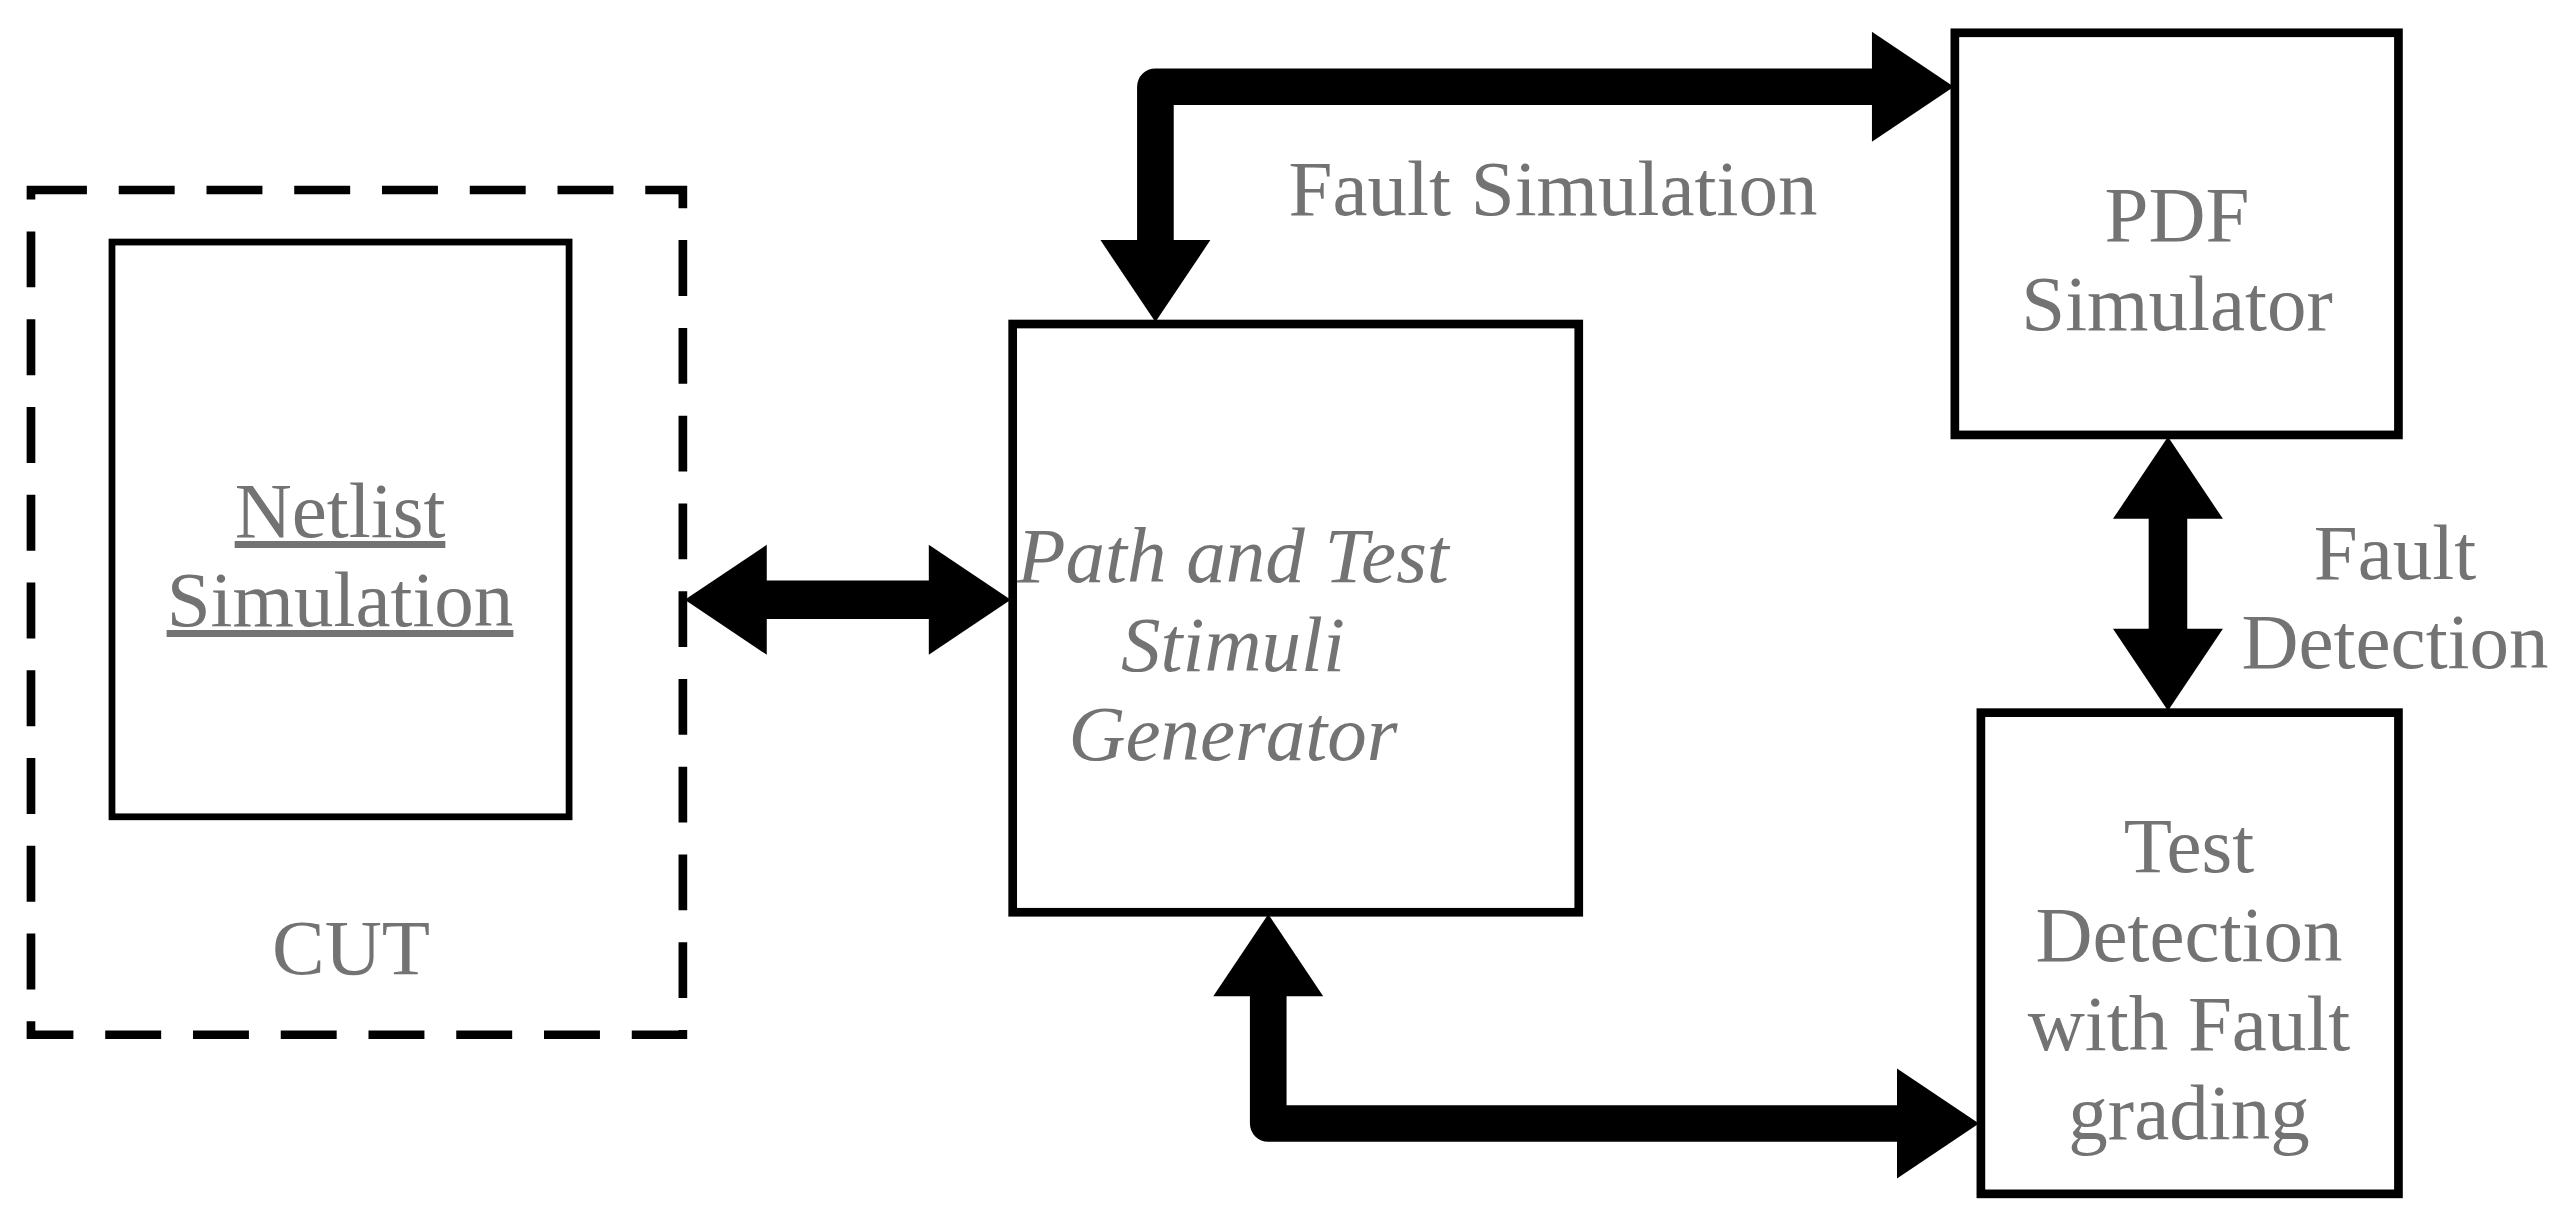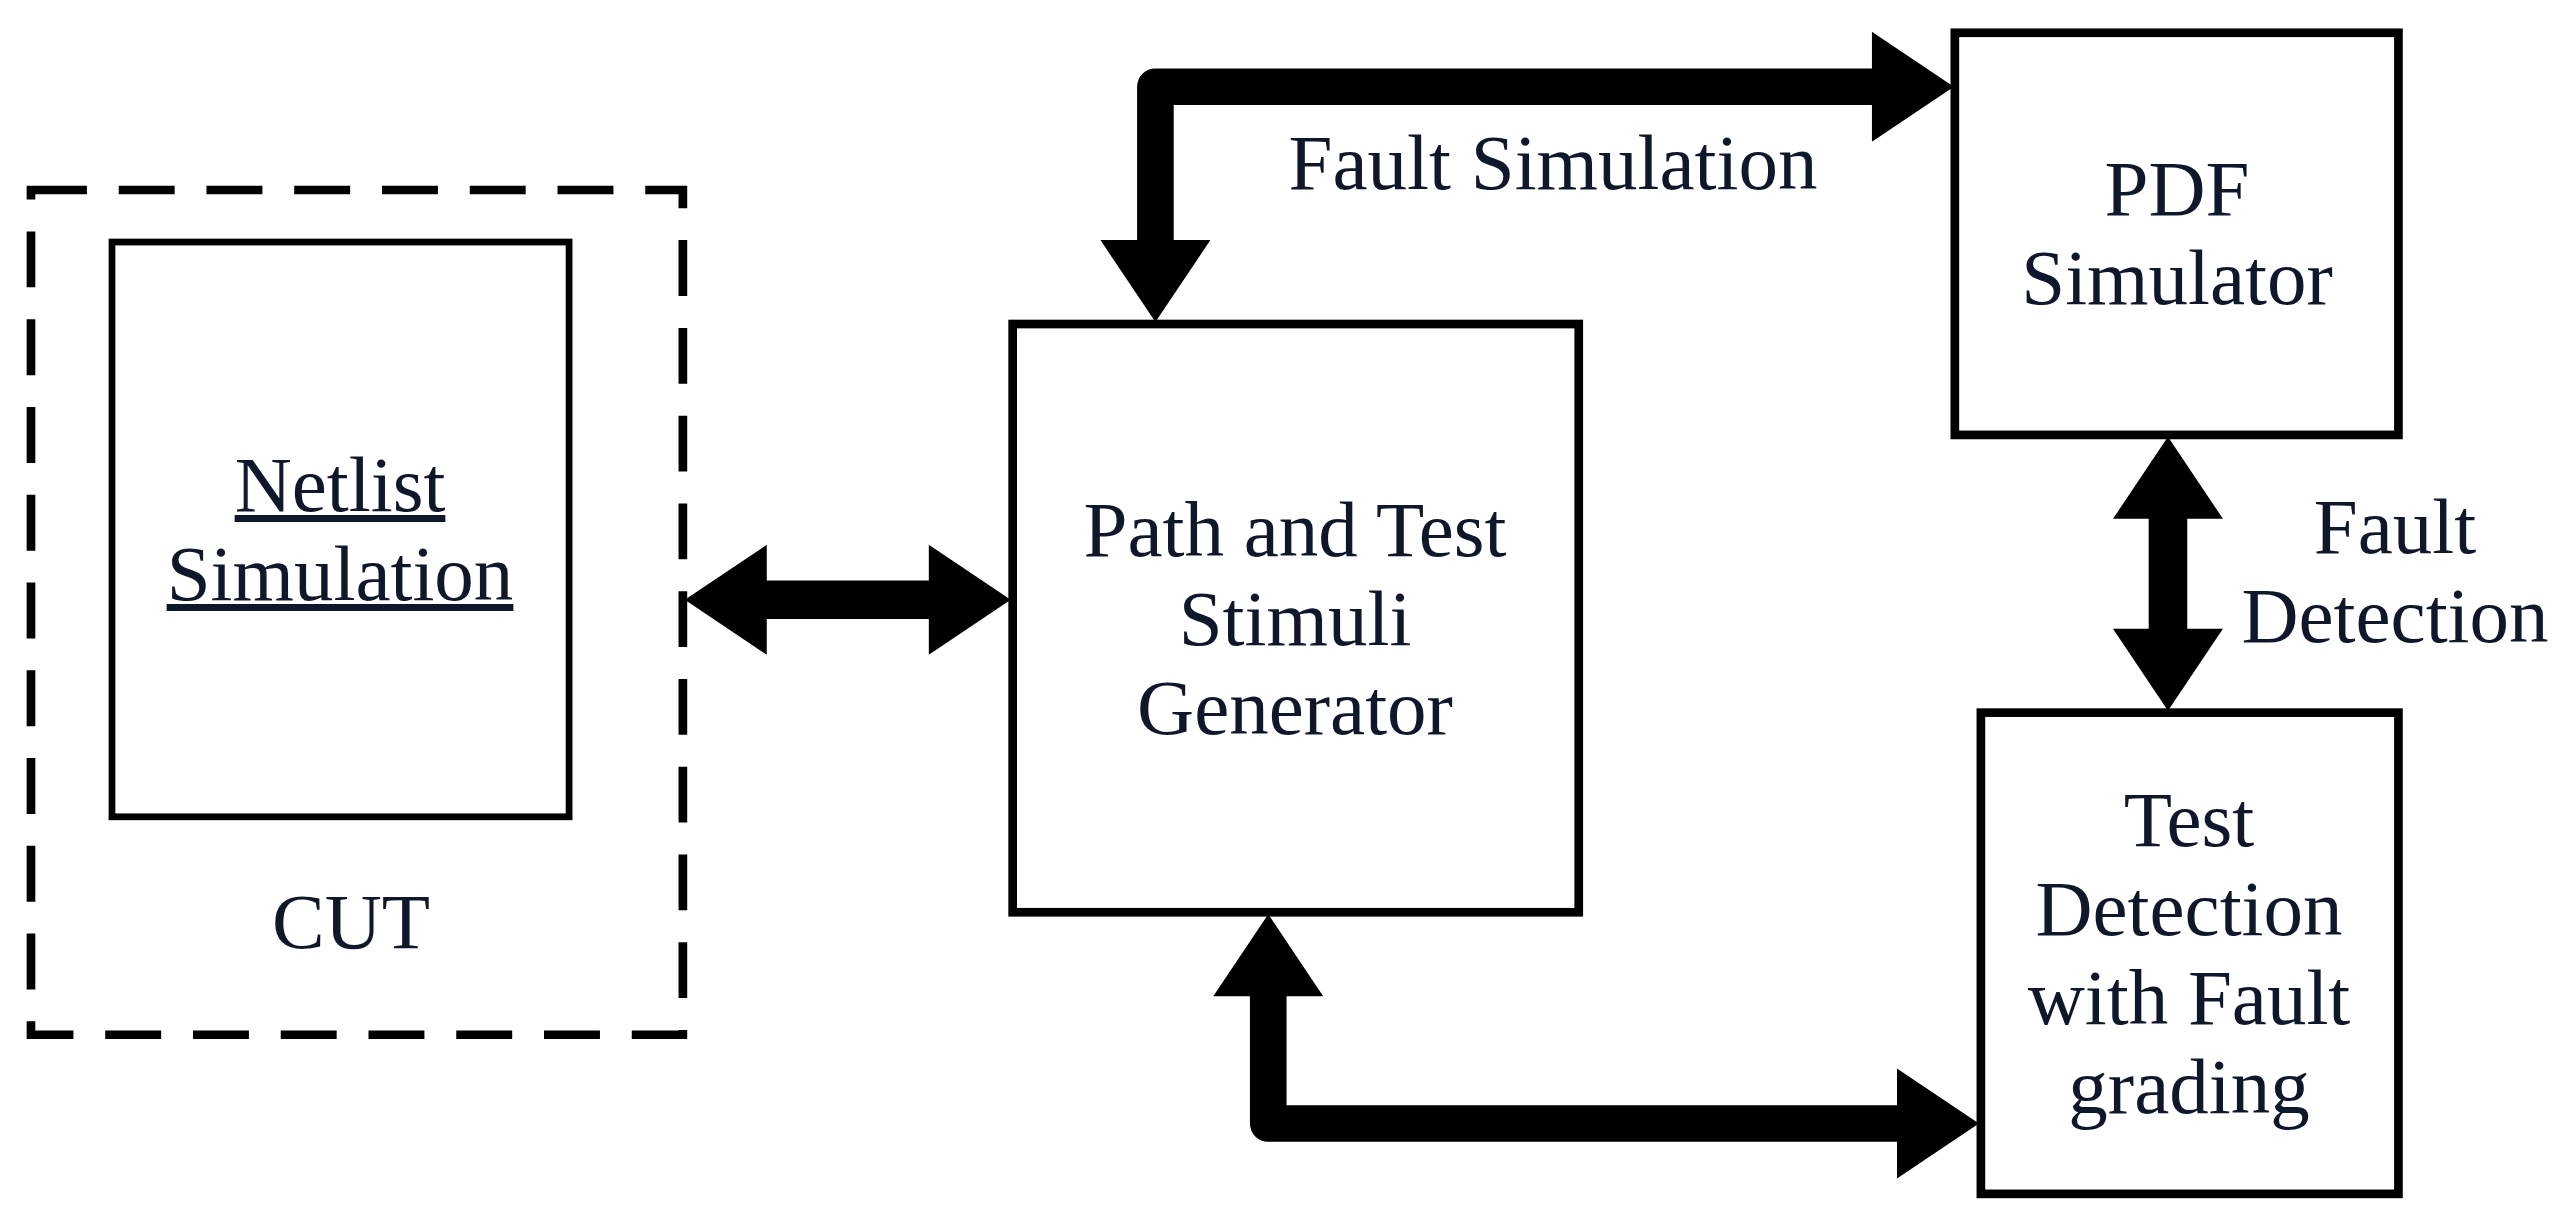--- a/index.html
+++ b/index.html
@@ -15,21 +15,22 @@
   .ln   { stroke:#000000; fill:none; }
   .hd   { fill:#000000; stroke:none; }
   .boxln{ stroke:#000000; fill:none; }
   .label{
     position:absolute;
     transform:translate(-50%,-50%);
     text-align:center;
     font-size:79px;
     line-height:89px;
     white-space:nowrap;
-    color:#0f172a;
+    color:#737373;
+    margin-top:26px;
   }
   .label span { display:block; }
 </style>
 </head>
 <body>
 
 <div class="canvas">
 
   <svg viewBox="0 0 2671 1262">
 
@@ -68,21 +69,21 @@
     </g>
   </svg>
 
   <div class="label" style="left:340px; top:529px;text-decoration:underline;">
     <span>Netlist</span>
     <span>Simulation</span>
   </div>
 
   <div class="label" style="left:351px; top:921px;">CUT</div>
 
-  <div class="label" style="left:1295px; top:618px;">
+  <div class="label" style="left:1233px; top:618px;font-style:italic;">
     <span>Path and Test</span>
     <span>Stimuli</span>
     <span>Generator</span>
   </div>
 
   <div class="label" style="left:2177px; top:233px;">
     <span>PDF</span>
     <span>Simulator</span>
   </div>
 

